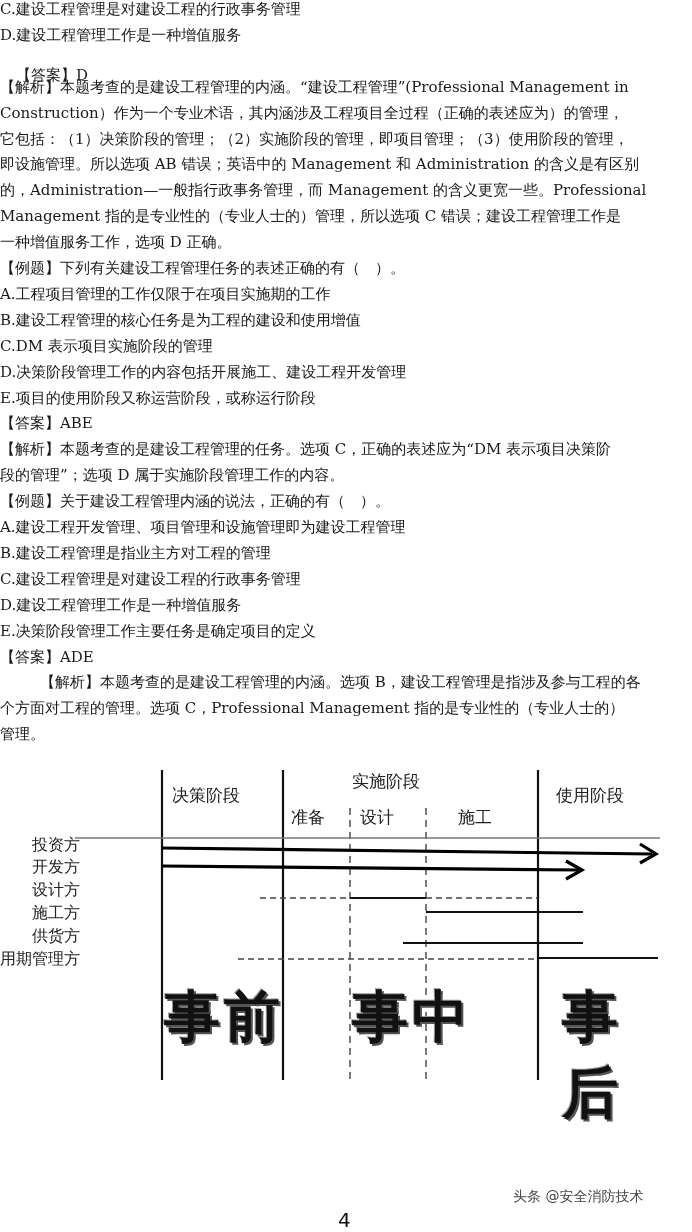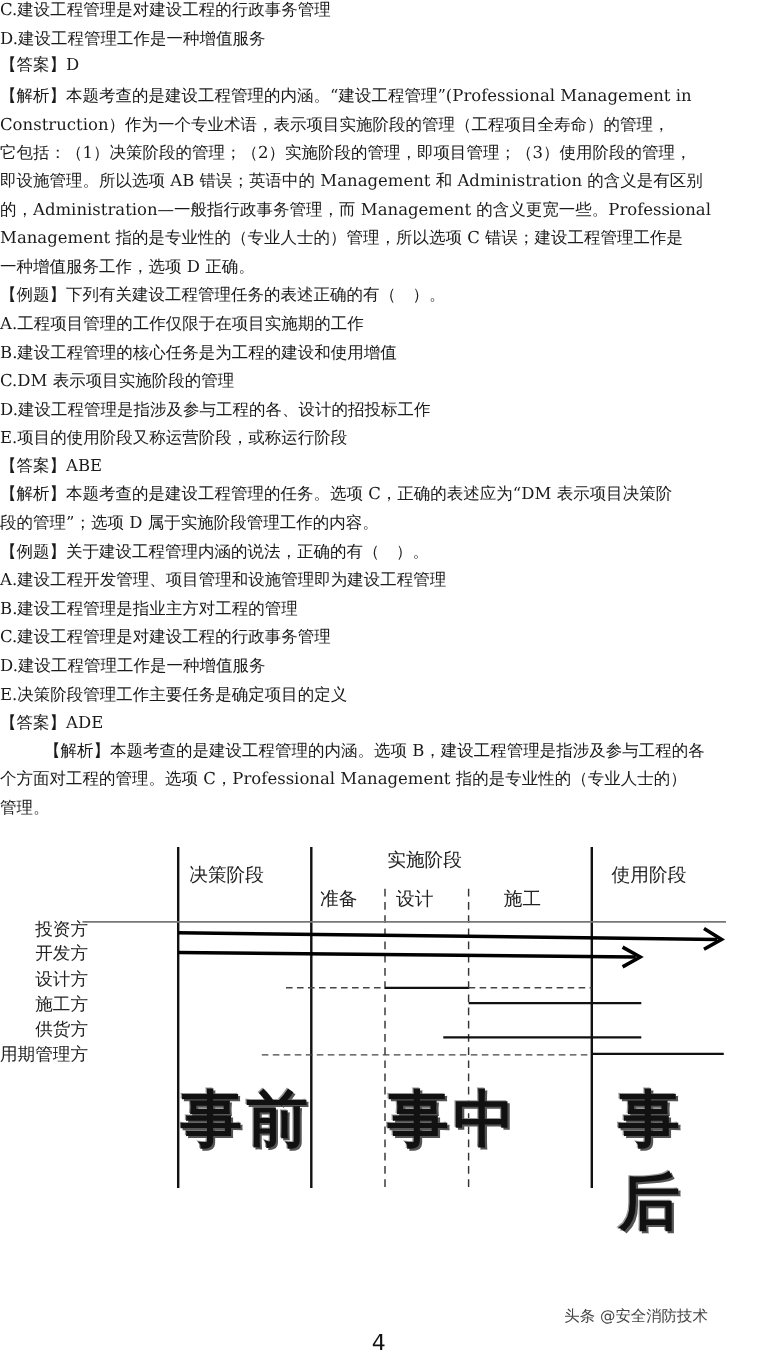--- a/index.html
+++ b/index.html
@@ -21,33 +21,33 @@
                  font-size:20px; color:#111; }
   .watermark { position:absolute; left:513px; top:1188px; font-family:"DejaVu Sans","Liberation Sans",sans-serif;
                font-size:14px; color:#444; white-space:nowrap; }
 </style>
 </head>
 <body>
 
 <div class="text" id="text-container">
     <div class="line" style="top: -4px;">C.建设工程管理是对建设工程的行政事务管理</div>
     <div class="line" style="top: 21.9px;">D.建设工程管理工作是一种增值服务</div>
-    <div class="line" style="top: 46px;">【答案】D</div>
+    <div class="line" style="top: 62px; padding-left: 16px;">【答案】D</div>
     <div class="line just" style="top: 73.7px;">【解析】本题考查的是建设工程管理的内涵。“建设工程管理”(Professional Management in</div>
-    <div class="line just" style="top: 99.6px;">Construction）作为一个专业术语，表示项目实施阶段的管理（工程项目全寿命）的管理，</div>
+    <div class="line just" style="top: 99.6px;">Construction）作为一个专业术语，其内涵涉及工程项目全过程（正确的表述应为）的管理，</div>
     <div class="line just" style="top: 125.5px;">它包括：（1）决策阶段的管理；（2）实施阶段的管理，即项目管理；（3）使用阶段的管理，</div>
     <div class="line just" style="top: 151.4px;">即设施管理。所以选项 AB 错误；英语中的 Management 和 Administration 的含义是有区别</div>
     <div class="line just" style="top: 177.3px;">的，Administration—一般指行政事务管理，而 Management 的含义更宽一些。Professional</div>
     <div class="line just" style="top: 203.2px;">Management 指的是专业性的（专业人士的）管理，所以选项 C 错误；建设工程管理工作是</div>
     <div class="line" style="top: 229.1px;">一种增值服务工作，选项 D 正确。</div>
     <div class="line" style="top: 255px;">【例题】下列有关建设工程管理任务的表述正确的有（　）。</div>
     <div class="line" style="top: 280.9px;">A.工程项目管理的工作仅限于在项目实施期的工作</div>
     <div class="line" style="top: 306.8px;">B.建设工程管理的核心任务是为工程的建设和使用增值</div>
     <div class="line" style="top: 332.7px;">C.DM 表示项目实施阶段的管理</div>
-    <div class="line" style="top: 358.6px;">D.建设工程管理是指涉及参与工程的各、设计的招投标工作</div>
+    <div class="line" style="top: 358.6px;">D.决策阶段管理工作的内容包括开展施工、建设工程开发管理</div>
     <div class="line" style="top: 384.5px;">E.项目的使用阶段又称运营阶段，或称运行阶段</div>
     <div class="line" style="top: 410.4px;">【答案】ABE</div>
     <div class="line just" style="top: 436.3px;">【解析】本题考查的是建设工程管理的任务。选项 C，正确的表述应为“DM 表示项目决策阶</div>
     <div class="line" style="top: 462.2px;">段的管理”；选项 D 属于实施阶段管理工作的内容。</div>
     <div class="line" style="top: 488.1px;">【例题】关于建设工程管理内涵的说法，正确的有（　）。</div>
     <div class="line" style="top: 514px;">A.建设工程开发管理、项目管理和设施管理即为建设工程管理</div>
     <div class="line" style="top: 539.9px;">B.建设工程管理是指业主方对工程的管理</div>
     <div class="line" style="top: 565.8px;">C.建设工程管理是对建设工程的行政事务管理</div>
     <div class="line" style="top: 591.7px;">D.建设工程管理工作是一种增值服务</div>
     <div class="line" style="top: 617.6px;">E.决策阶段管理工作主要任务是确定项目的定义</div>

